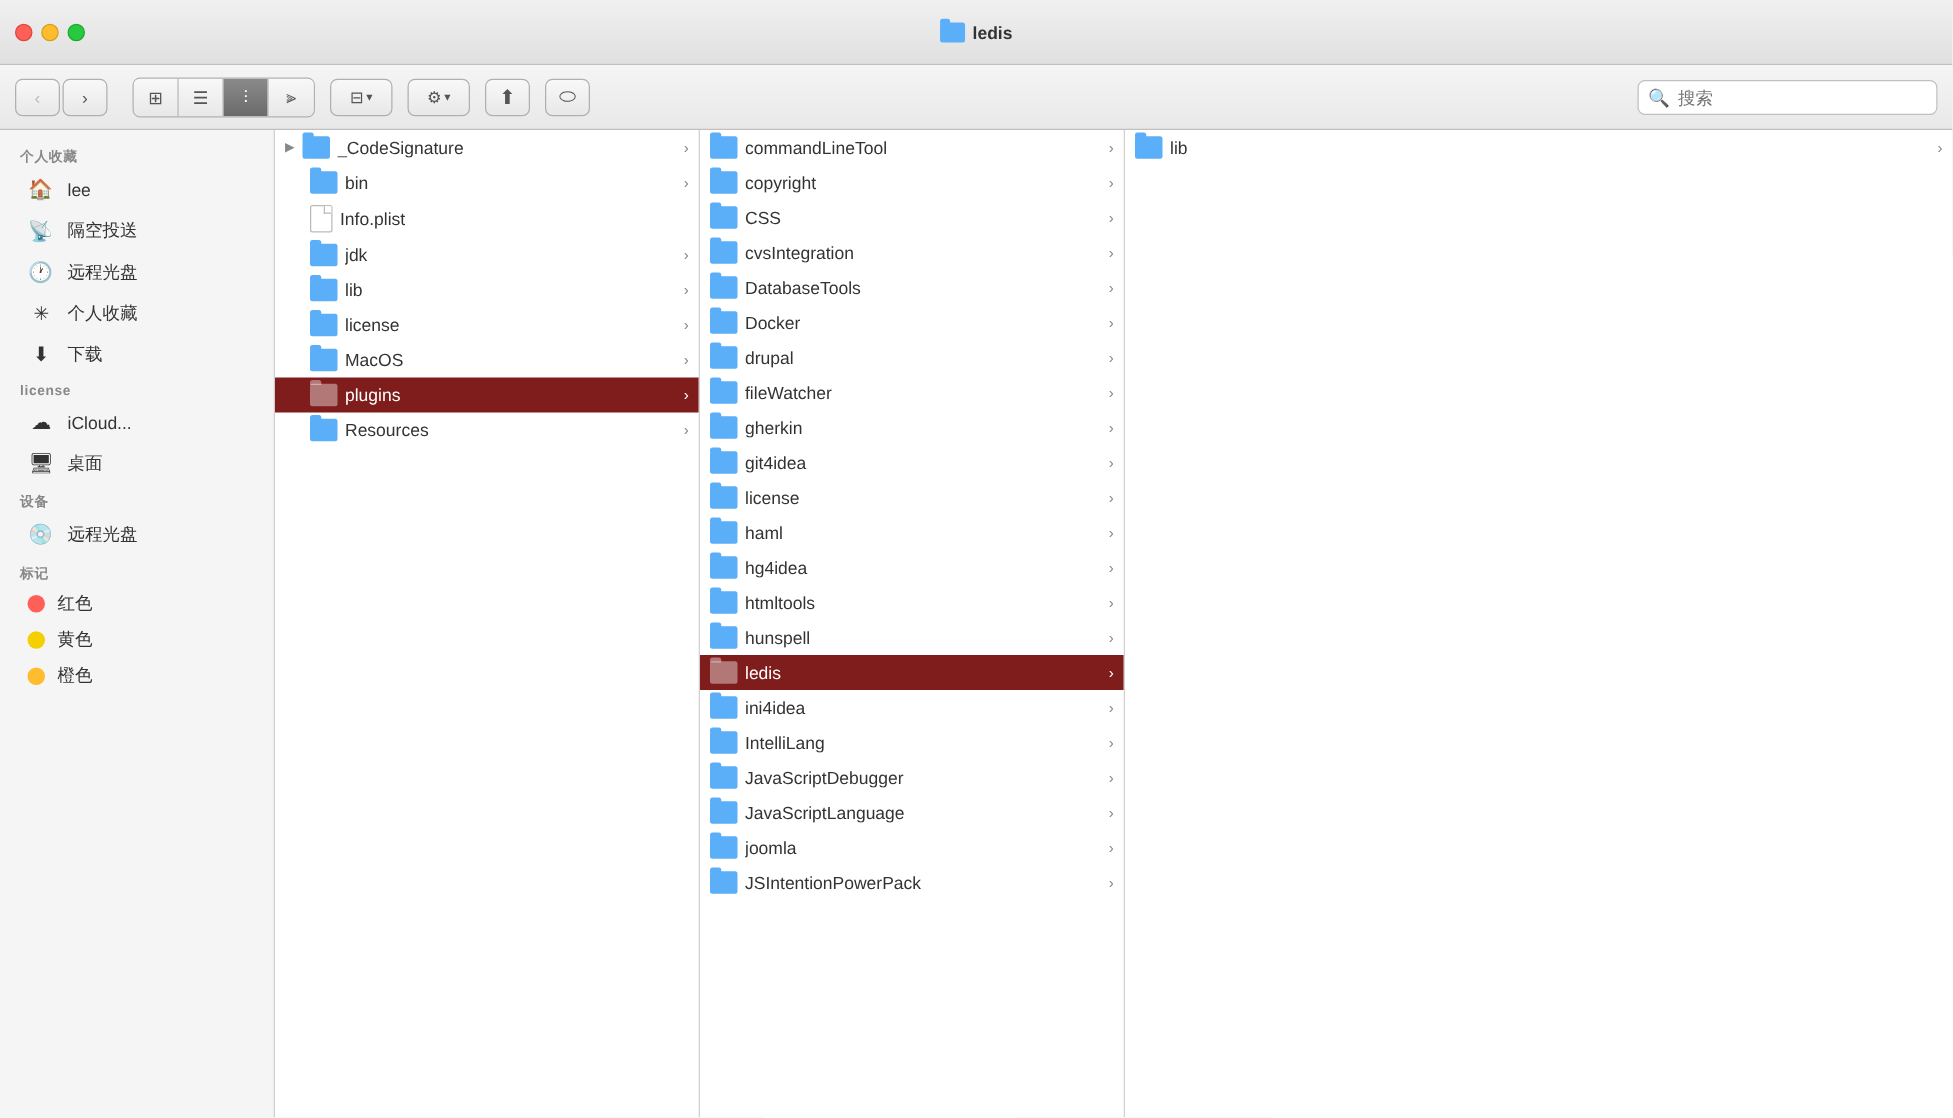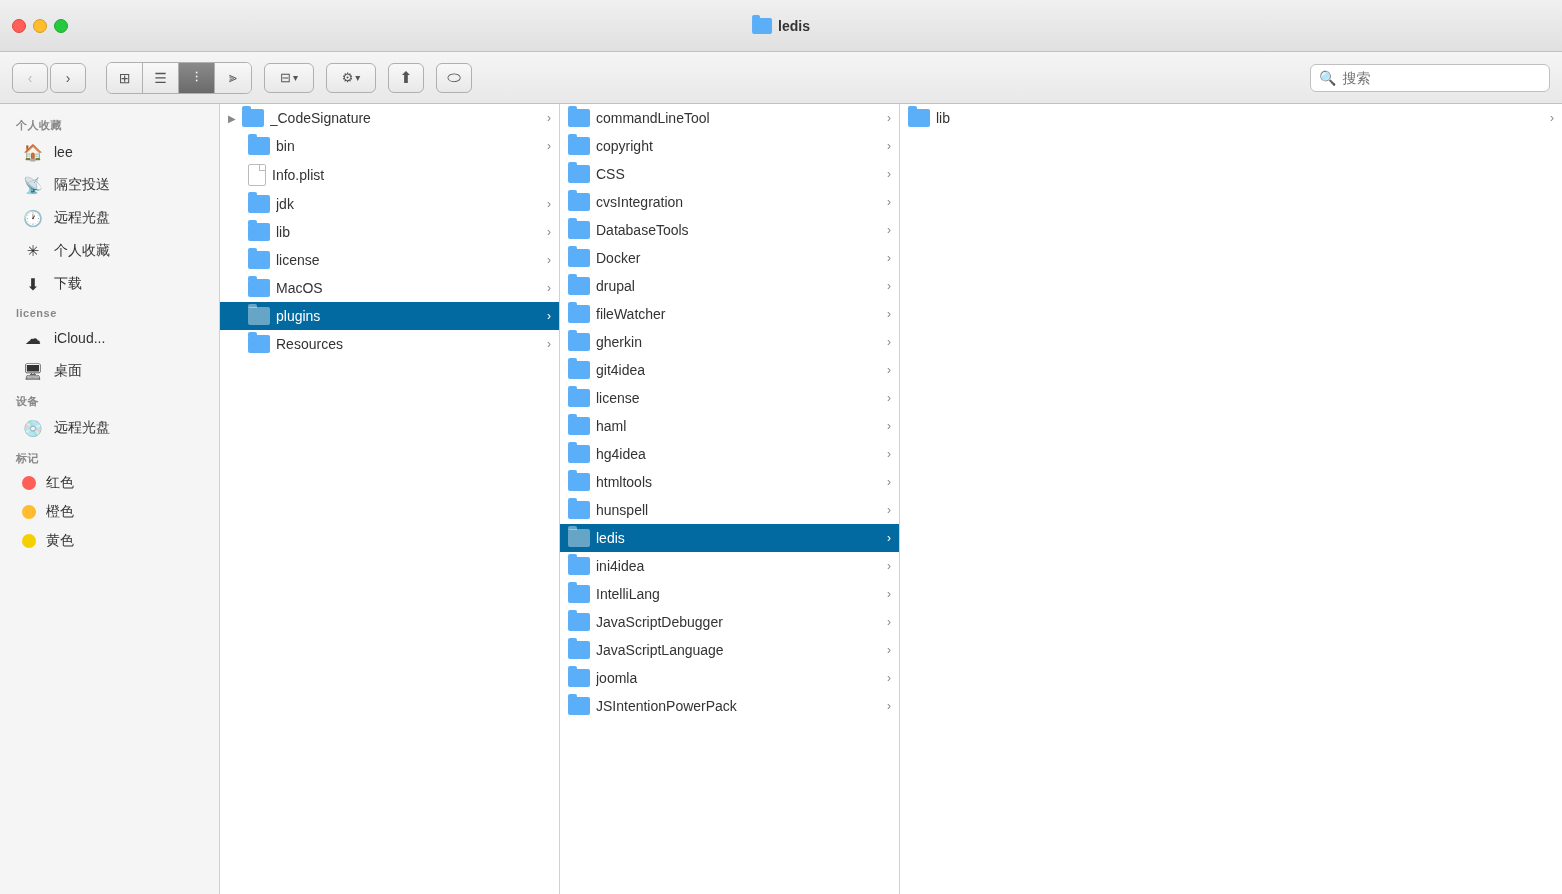--- a/index.html
+++ b/index.html
@@ -245,21 +245,21 @@
       display: flex;
       align-items: center;
       padding: 4px 8px;
       cursor: pointer;
       font-size: 14px;
       color: #333;
       min-height: 28px;
       gap: 6px;
     }
     .column-item.selected {
-      background: #0369a1;
+      background: #7f1d1d;
       color: white;
     }
     .column-item.selected .folder-icon { color: white; }
     .folder-icon {
       width: 22px;
       height: 18px;
       background: #5baef8;
       border-radius: 2px;
       position: relative;
       flex-shrink: 0;
@@ -426,26 +426,26 @@
       <span>远程光盘</span>
     </div>
 
     <div class="sidebar-section-label">标记</div>
 
     <div class="sidebar-item">
       <div class="tag-dot" style="background:#ff5f57;"></div>
       <span>红色</span>
     </div>
     <div class="sidebar-item">
+      <div class="tag-dot" style="background:#f5d000;"></div>
+      <span>黄色</span>
+    </div>
+    <div class="sidebar-item">
       <div class="tag-dot" style="background:#febc2e;"></div>
       <span>橙色</span>
-    </div>
-    <div class="sidebar-item">
-      <div class="tag-dot" style="background:#f5d000;"></div>
-      <span>黄色</span>
     </div>
   </div>
 
   <div class="columns-area">
 
     <div class="column">
       <div class="column-item">
         <span style="font-size:10px;color:#888;">▶</span>
         <div class="folder-icon"></div>
         <span class="item-label">_CodeSignature</span>

